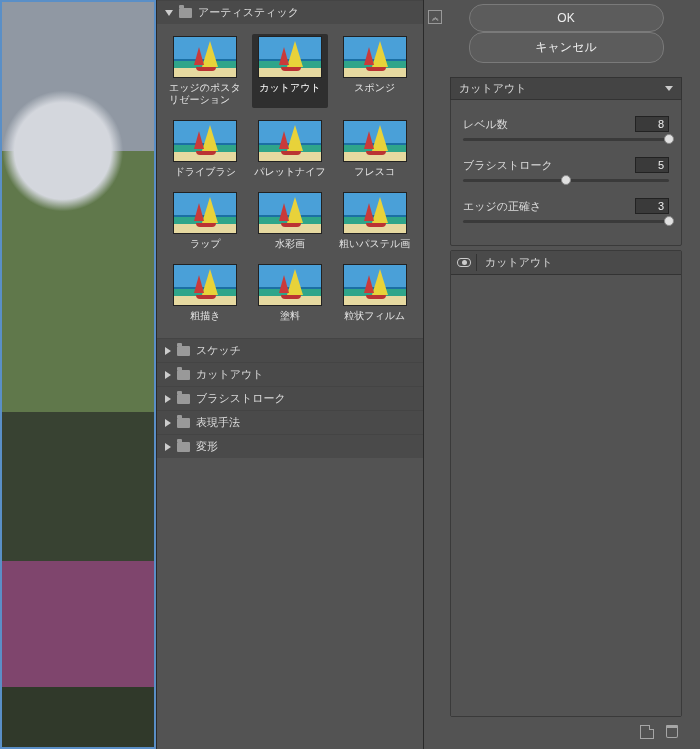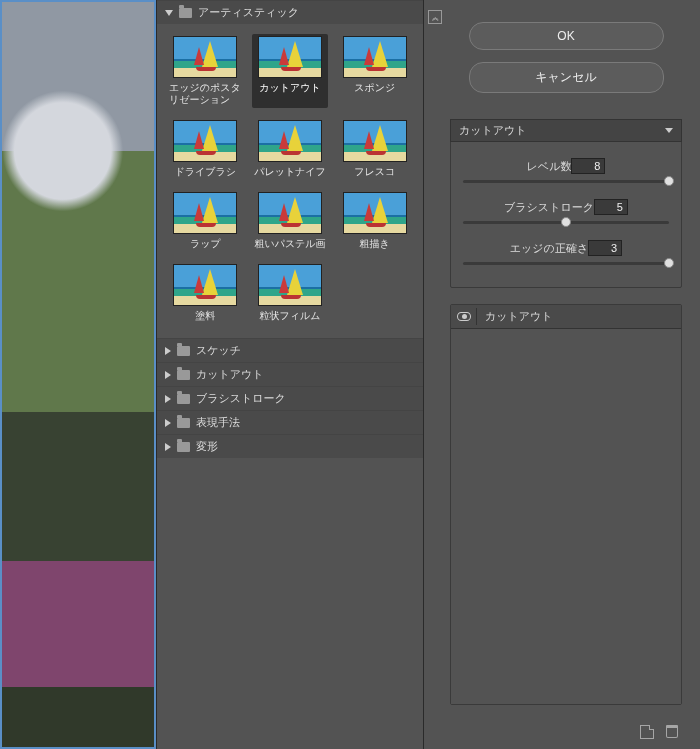--- a/index.html
+++ b/index.html
@@ -162,24 +162,23 @@
     cursor: pointer;
   }
   .dbl-chevron {
     font-size: 9px;
     line-height: 1;
     color: #ccc;
     transform: scaleX(0.8);
   }
   .right-main {
     flex: 1;
-    padding: 22px 18px 10px 4px;
+    padding: 4px 18px 10px 4px;
     display: flex;
     flex-direction: column;
-    gap: 12px;
   }
   .btn-row { display: flex; justify-content: center; }
   .wide-btn {
     width: 195px;
     padding: 6px 0;
     border: 1px solid #7a7a7a;
     border-radius: 14px;
     background: #5c5c5c;
     color: #eee;
     font-size: 12px;
@@ -207,21 +206,21 @@
     width: 0; height: 0;
     border-left: 4px solid transparent;
     border-right: 4px solid transparent;
     border-top: 5px solid #ccc;
   }
   .slider-row {
     padding: 6px 12px 0 12px;
   }
   .slider-top {
     display: flex;
-    justify-content: center;
+    justify-content: space-between;
     align-items: center;
     margin-bottom: 6px;
   }
   .slider-label { font-size: 11px; color: #ddd; }
   .val-box {
     width: 34px;
     padding: 1px 4px;
     background: #3a3a3a;
     border: 1px solid #222;
     color: #eee;
@@ -401,20 +400,28 @@
               <span class="hull"></span>
             </div>
             <div class="filter-label">ラップ</div>
           </div>
           <div class="filter-item">
             <div class="filter-thumb">
               <span class="sail"></span>
               <span class="sail2"></span>
               <span class="hull"></span>
             </div>
+            <div class="filter-label">水彩画</div>
+          </div>
+          <div class="filter-item">
+            <div class="filter-thumb">
+              <span class="sail"></span>
+              <span class="sail2"></span>
+              <span class="hull"></span>
+            </div>
             <div class="filter-label">粗いパステル画</div>
           </div>
           <div class="filter-item">
             <div class="filter-thumb">
               <span class="sail"></span>
               <span class="sail2"></span>
               <span class="hull"></span>
             </div>
             <div class="filter-label">粗描き</div>
           </div>

